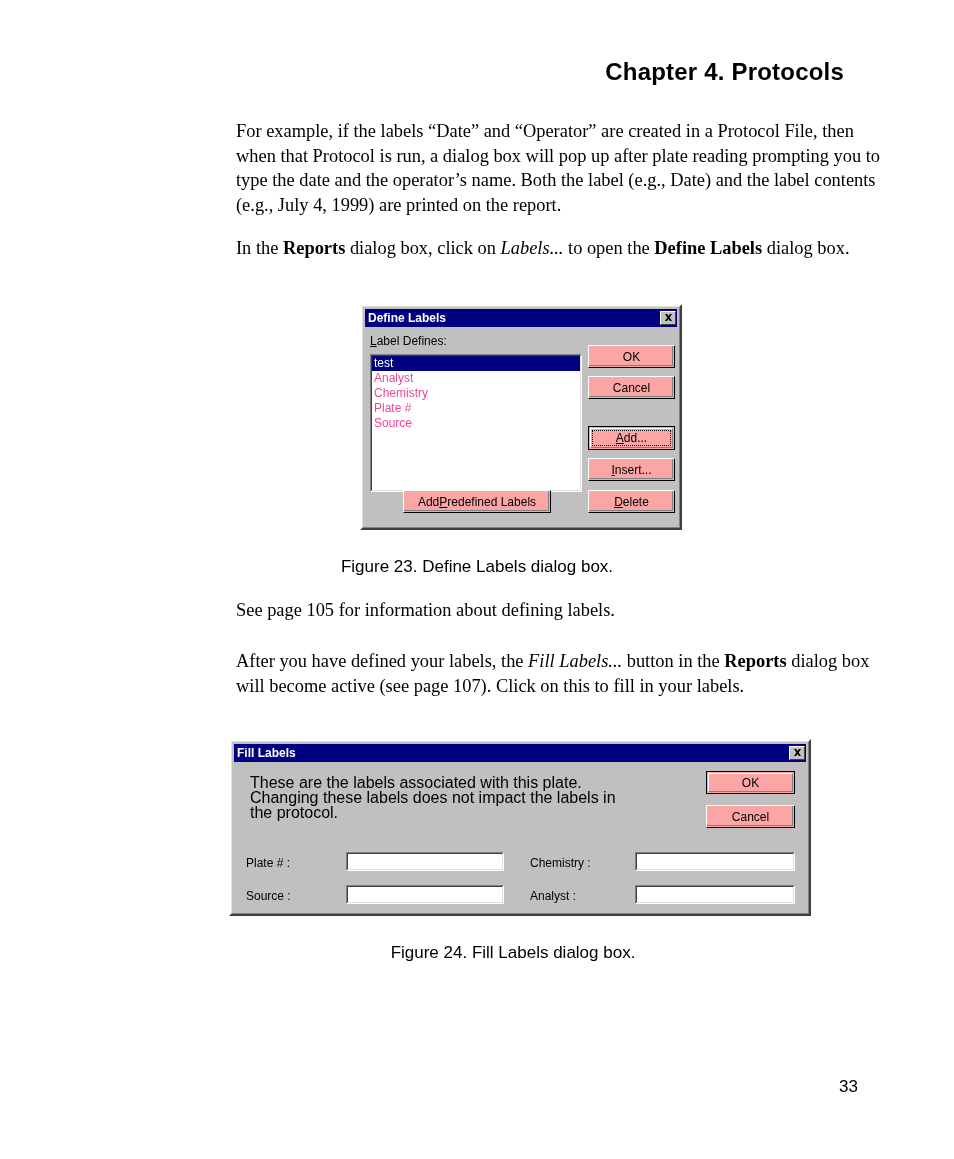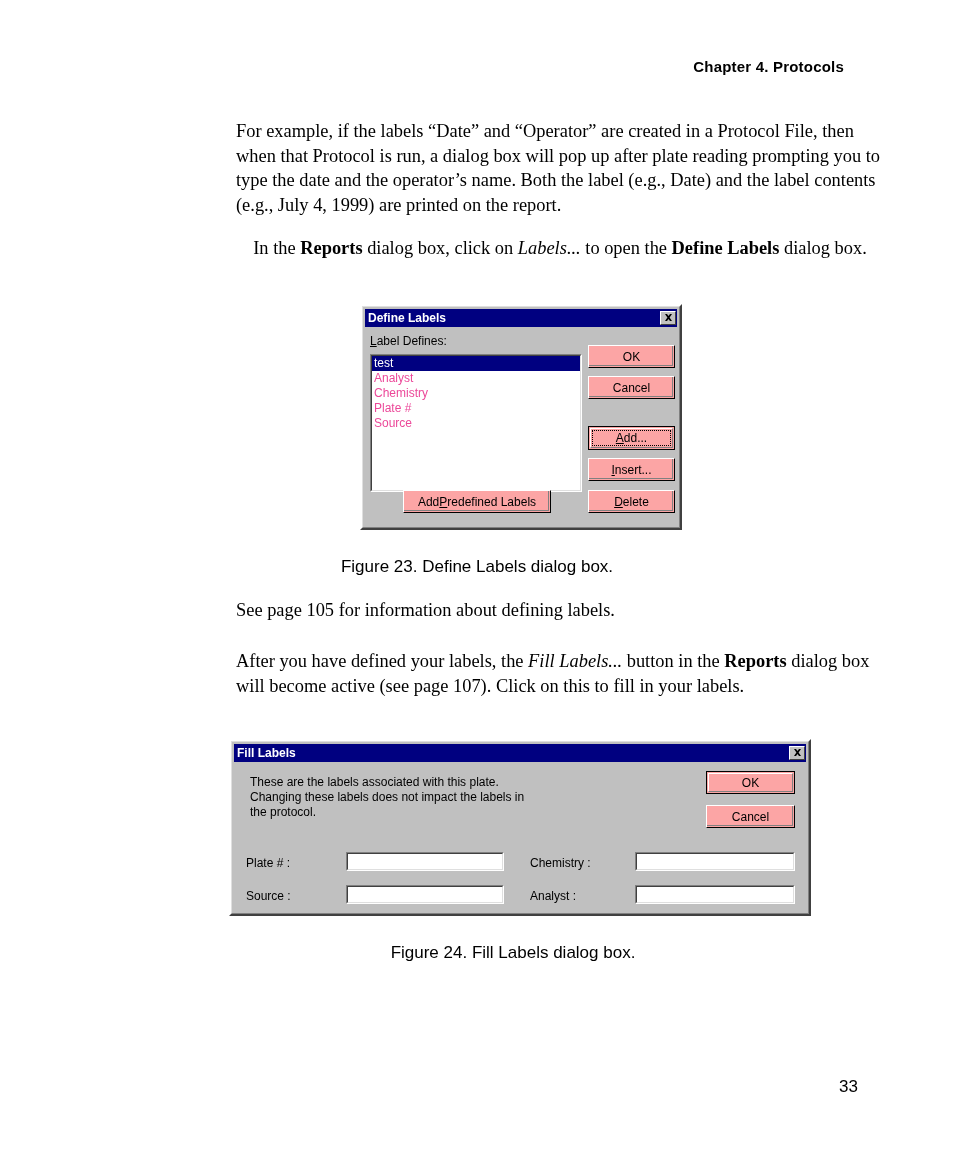--- a/index.html
+++ b/index.html
@@ -15,21 +15,21 @@
     color: #000000;
     -webkit-font-smoothing: none;
   }
 
   
   .page-header {
     position: absolute;
     top: 58px;
     right: 110px;
     font-family: "Liberation Sans", sans-serif;
-    font-size: 15px;
+    font-size: 24px;
     font-weight: bold;
     letter-spacing: 0.2px;
   }
 
   .page-number {
     position: absolute;
     bottom: 62px;
     right: 96px;
     font-family: "Liberation Sans", sans-serif;
     font-size: 17px;
@@ -43,21 +43,21 @@
     font-family: "Liberation Serif", serif;
     font-size: 18.4px;
     line-height: 24.6px;
     text-align: left;
     margin-left: 40px;
   }
   .body-text b { font-weight: bold; }
   .body-text i { font-style: italic; }
 
   #para-intro    { top: 119px; }
-  #para-reports  { top: 236px; text-align: center; }
+  #para-reports  { top: 236px; }
   #para-seepage  { top: 598px; }
   #para-fill     { top: 649px; }
 
   
   .figure-caption {
     position: absolute;
     width: 954px;
     left: 0;
     text-align: center;
     font-family: "Liberation Sans", sans-serif;
@@ -236,21 +236,21 @@
     left: 229px;
     top: 739px;
     width: 582px;
     height: 177px;
   }
   .fill-desc {
     position: absolute;
     left: 18px;
     top: 33px;
     font-family: "Liberation Sans", sans-serif;
-    font-size: 12px;
+    font-size: 16px;
     line-height: 15px;
     white-space: pre-line;
   }
   .fill-field {
     position: absolute;
     height: 19px;
   }
 </style>
 </head>
 <body>

